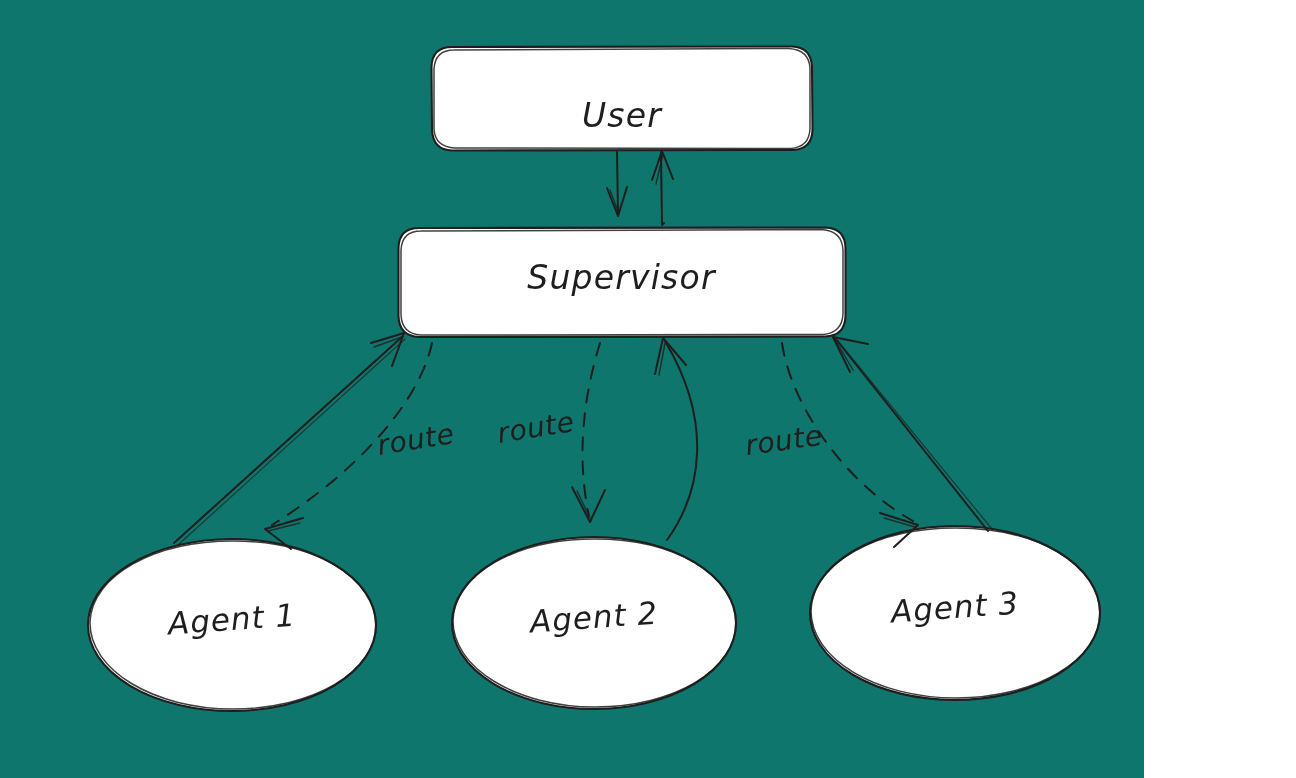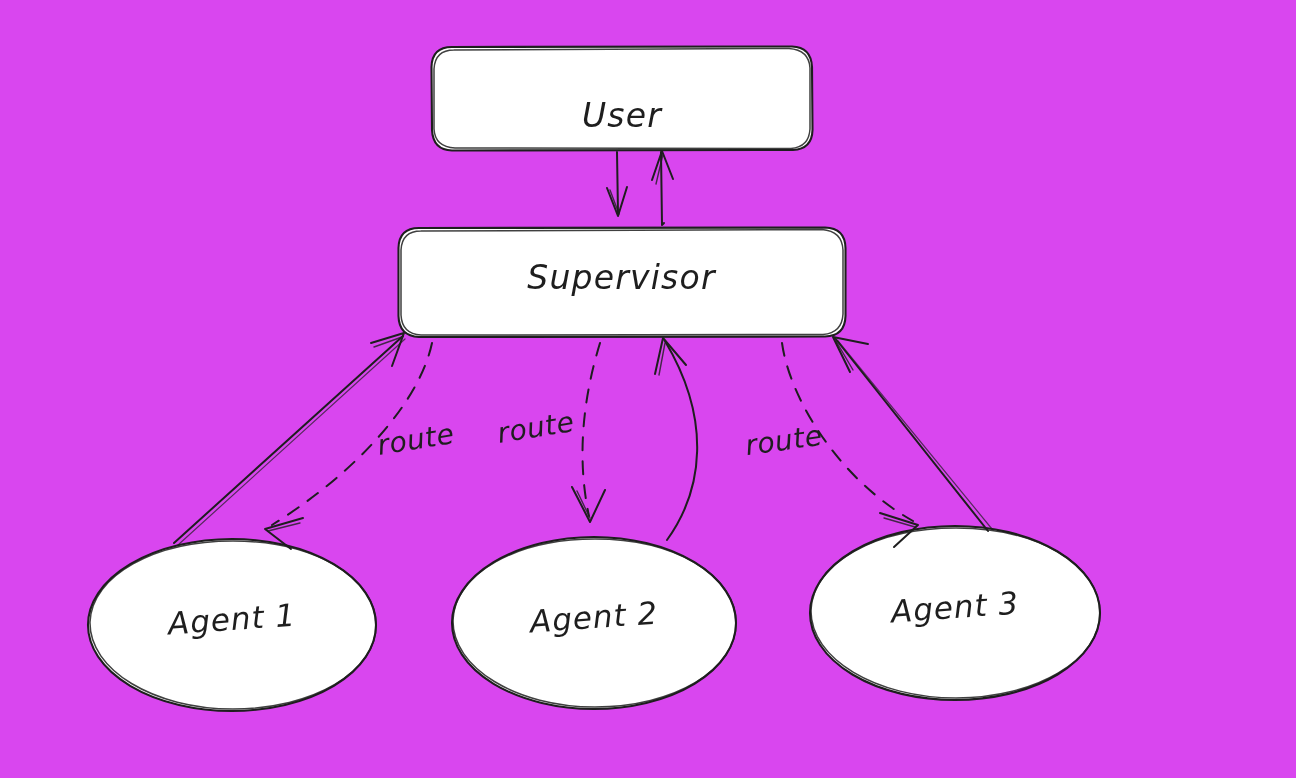--- a/index.html
+++ b/index.html
@@ -9,23 +9,23 @@
     background: #ffffff;
   }
   body {
     width: 1296px;
     height: 778px;
     overflow: hidden;
     font-family: "DejaVu Sans", sans-serif;
   }
   #diagram-root {
     position: relative;
-    width: 1296px;
+    width: 1144px;
     height: 778px;
-    background: #d946ef;
+    background: #0f766e;
   }
   svg#canvas {
     position: absolute;
     top: 0;
     left: 0;
     width: 1296px;
     height: 778px;
   }
   .node-shape {
     fill: #ffffff;

